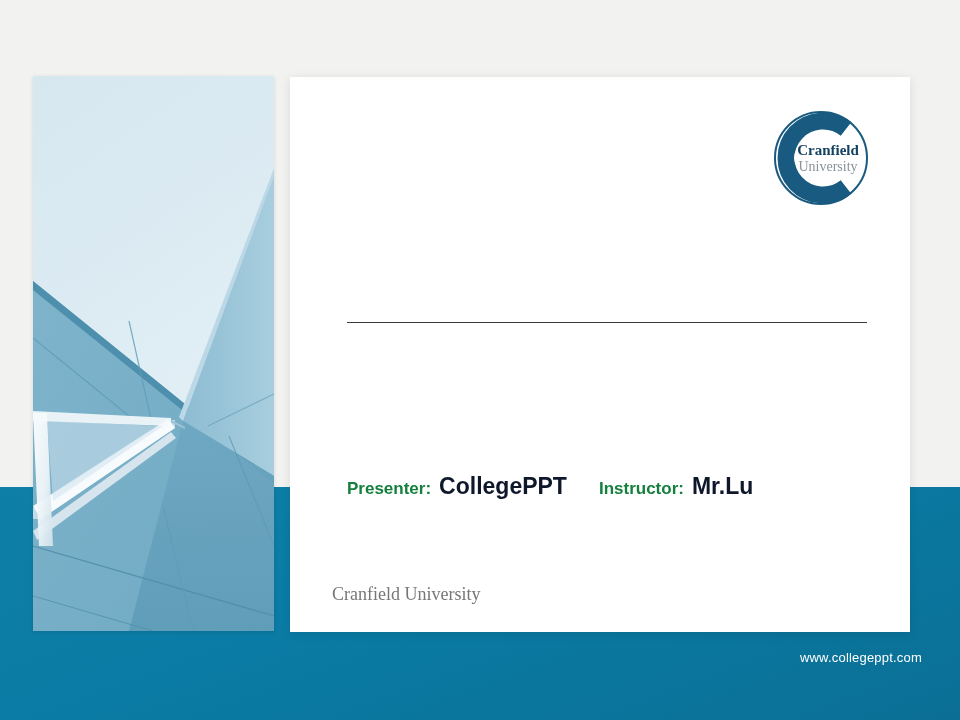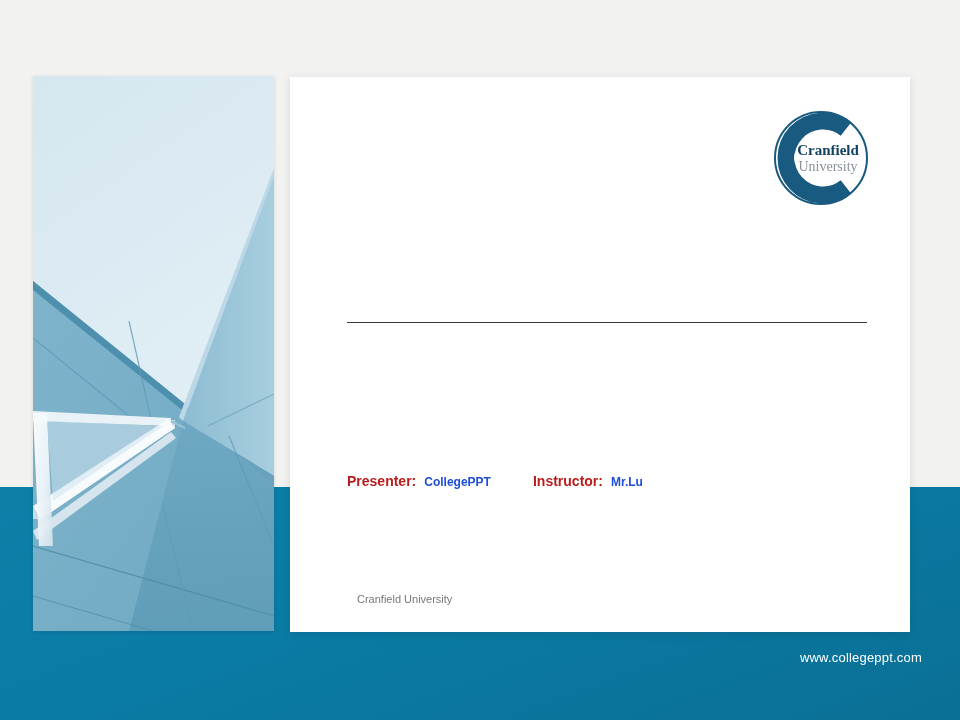--- a/index.html
+++ b/index.html
@@ -106,40 +106,41 @@
   
   .meta-row {
     position: absolute;
     left: 57px;
     top: 396px;
     display: flex;
     align-items: baseline;
     white-space: nowrap;
   }
   .meta-group { display: flex; align-items: baseline; }
-  .meta-group.second { margin-left: 42px; }
+  .meta-group.second { margin-left: 32px; }
   .meta-label {
-    font-size: 14px;
+    font-size: 17px;
     font-weight: bold;
-    color: #b91c1c;
+    color: #15803d;
   }
   .meta-value {
-    font-size: 12px;
+    font-size: 23px;
     font-weight: bold;
-    color: #1d4ed8;
+    color: #0f172a;
     margin-left: 8px;
   }
 
   
   .card-footer {
     position: absolute;
-    left: 67px;
+    left: 42px;
     bottom: 27px;
-    font-size: 11px;
+    font-size: 18px;
     color: #777777;
+    font-family: Liberation Serif, serif;
   }
 </style>
 </head>
 <body>
 
 <div id="slide">
 
   <div class="teal-band"></div>
 
   <div class="site-url">www.collegeppt.com</div>

